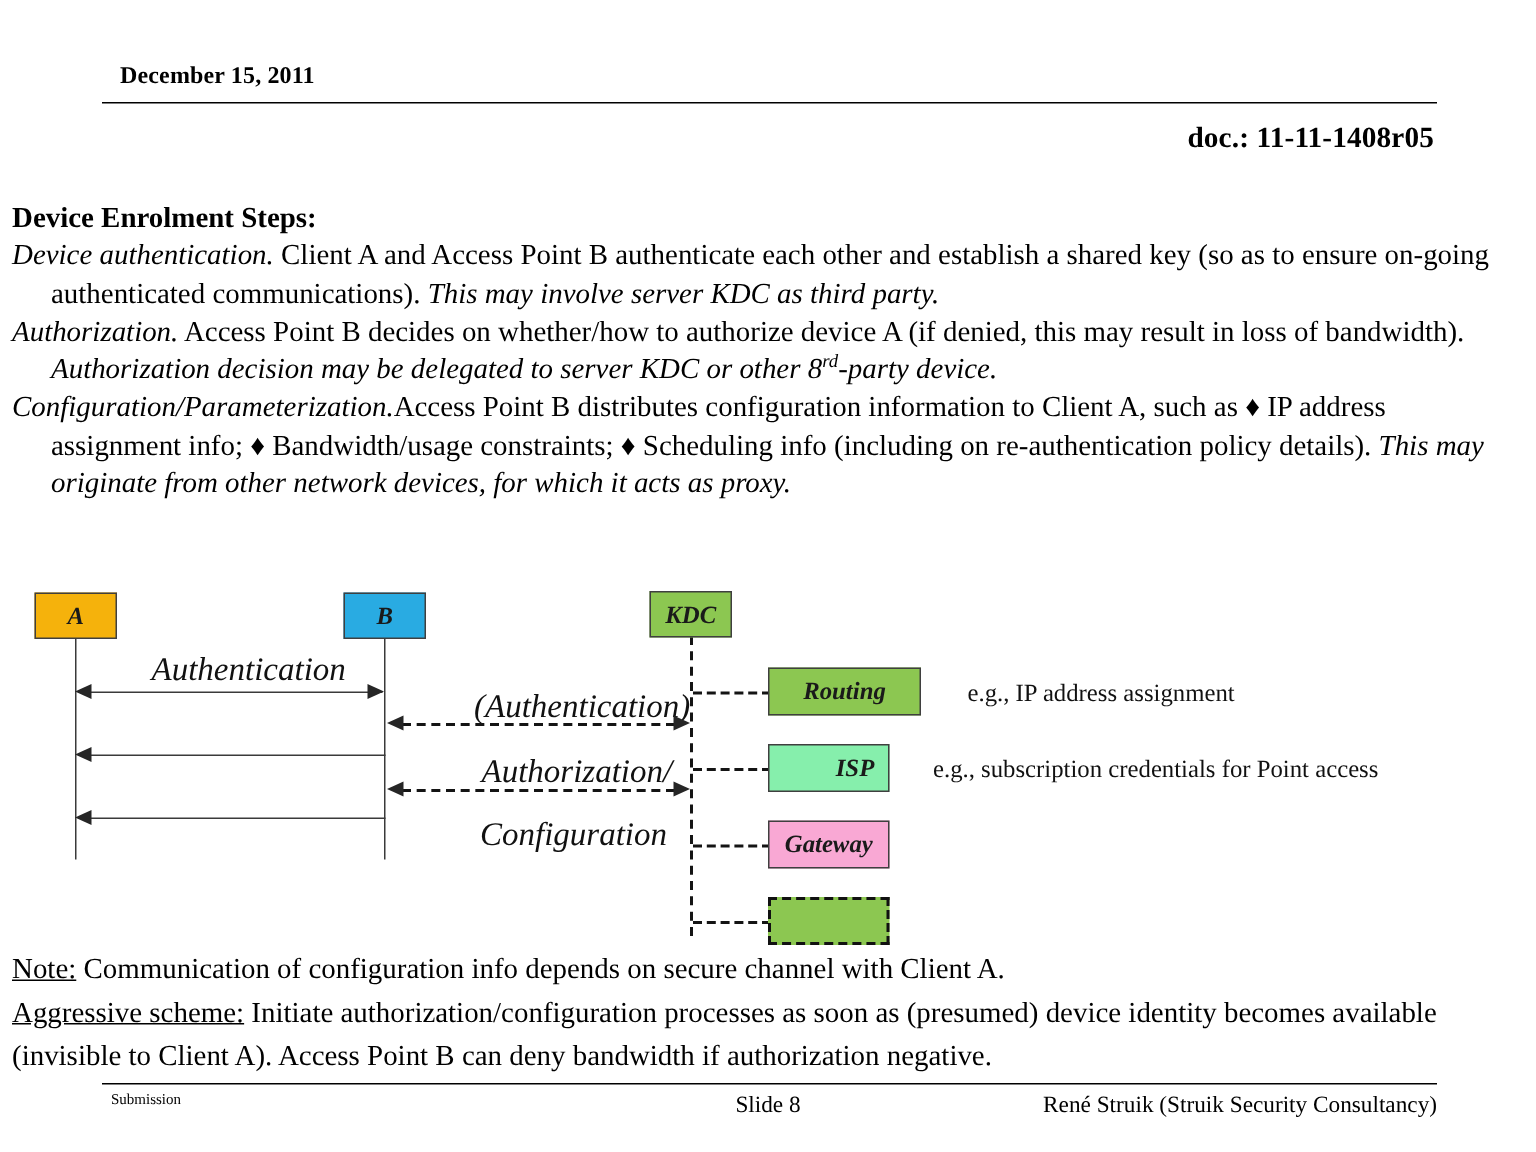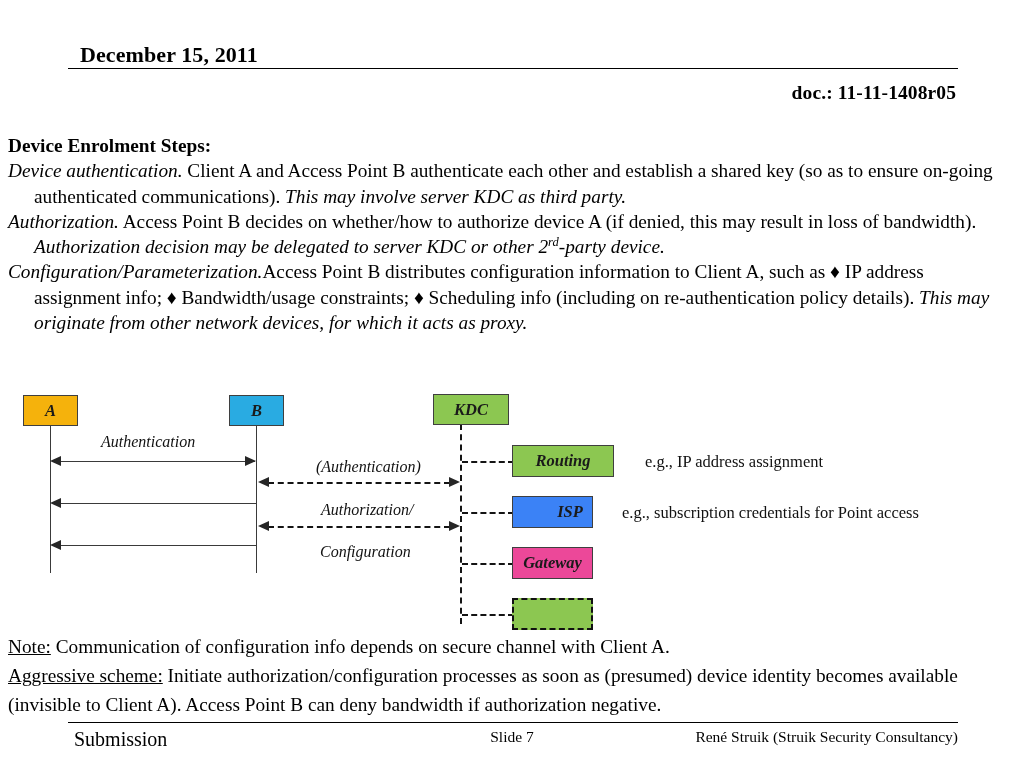--- a/index.html
+++ b/index.html
@@ -15,21 +15,21 @@
     font-family: "Liberation Serif", "DejaVu Serif", serif;
     color: #000000;
     overflow: hidden;
   }
 
   
   #header-date {
     position: absolute;
     left: 80px;
     top: 42px;
-    font-size: 22px;
+    font-size: 16px;
     font-weight: bold;
     letter-spacing: 0.1px;
   }
   #header-doc {
     position: absolute;
     right: 68px;
     top: 42px;
     font-size: 19.5px;
     font-weight: bold;
     text-align: right;
@@ -124,21 +124,21 @@
     border-right: 11px solid #262626;
   }
   .ah-right {
     border-top: 5.5px solid transparent;
     border-bottom: 5.5px solid transparent;
     border-left: 11px solid #262626;
   }
   .dlabel {
     position: absolute;
     font-style: italic;
-    font-size: 16px;
+    font-size: 22px;
     white-space: nowrap;
     color: #111;
   }
   .nlabel {
     position: absolute;
     font-size: 16.5px;
     white-space: nowrap;
     color: #111;
   }
 
@@ -159,21 +159,21 @@
     left: 68px;
     top: 722px;
     width: 890px;
     height: 0;
     border-top: 1.6px solid #000;
   }
   #footer-left {
     position: absolute;
     left: 74px;
     top: 728px;
-    font-size: 20px;
+    font-size: 10px;
   }
   #footer-center {
     position: absolute;
     left: 0;
     top: 728px;
     width: 1024px;
     text-align: center;
     font-size: 15.5px;
   }
   #footer-right {
@@ -194,21 +194,21 @@
   <div id="header-rule"></div>
 
   <div id="body">
     <p class="para b">Device Enrolment Steps:</p>
 
     <p class="para hang">
       <span class="i">Device authentication.</span><span> Client A and Access Point B authenticate each other and establish a shared key (so as to ensure on-going authenticated communications). </span><span class="i">This may involve server KDC as third party.</span>
     </p>
 
     <p class="para hang">
-      <span class="i">Authorization.</span><span> Access Point B decides on whether/how to authorize device A (if denied, this may result in loss of bandwidth). </span><span class="i">Authorization decision may be delegated to server KDC or other 2</span><sup class="i">rd</sup><span class="i">-party device.</span>
+      <span class="i">Authorization.</span><span> Access Point B decides on whether/how to authorize device A (if denied, this may result in loss of bandwidth). </span><span class="i">Authorization decision may be delegated to server KDC or other 8</span><sup class="i">rd</sup><span class="i">-party device.</span>
     </p>
 
     <p class="para hang">
       <span class="i">Configuration/Parameterization.</span><span>Access Point B distributes configuration information to Client A, such as </span><span class="diamond">♦</span><span> IP address assignment info; </span><span class="diamond">♦</span><span> Bandwidth/usage constraints; </span><span class="diamond">♦</span><span> Scheduling info (including on re-authentication policy details). </span><span class="i">This may originate from other network devices, for which it acts as proxy.</span>
     </p>
 
   </div>
 
   <div id="diagram">
 
@@ -243,31 +243,31 @@
     <div class="hline dash" style="left:462px; top:512px; width:52px;"></div>
     <div class="hline dash" style="left:462px; top:563px; width:52px;"></div>
     <div class="hline dash" style="left:462px; top:614px; width:52px;"></div>
 
     <div class="node" style="left:23px; top:395px; width:55px; height:31px; background:#f5b20c;">
       <span>A</span>
     </div>
     <div class="node" style="left:229px; top:395px; width:55px; height:31px; background:#29abe2;">
       <span>B</span>
     </div>
-    <div class="node" style="left:433px; top:394px; width:76px; height:31px; background:#8cc751;">
+    <div class="node" style="left:433px; top:394px; width:55px; height:31px; background:#8cc751;">
       <span>KDC</span>
     </div>
 
     <div class="node" style="left:512px; top:445px; width:102px; height:32px; background:#8cc751;text-align:center;">
       <span>Routing</span>
     </div>
-    <div class="node" style="left:512px; top:496px; width:81px; height:32px; background:#3b82f6;padding-left:35px;">
+    <div class="node" style="left:512px; top:496px; width:81px; height:32px; background:#86efac;padding-left:35px;">
       <span>ISP</span>
     </div>
-    <div class="node" style="left:512px; top:547px; width:81px; height:32px; background:#ec4899;">
+    <div class="node" style="left:512px; top:547px; width:81px; height:32px; background:#f9a8d4;">
       <span>Gateway</span>
     </div>
     <div class="node dashed" style="left:512px; top:598px; width:81px; height:32px; background:#8cc751;">
       <span></span>
     </div>
 
     <div class="nlabel" style="left:622px; top:452px;margin-left:23px;">e.g., IP address assignment</div>
     <div class="nlabel" style="left:622px; top:503px;">e.g., subscription credentials for Point access</div>
   </div>
 
@@ -275,16 +275,16 @@
     <p class="para">
       <span class="u">Note:</span><span> Communication of configuration info depends on secure channel with Client A.</span>
     </p>
     <p class="para">
       <span class="u">Aggressive scheme:</span><span> Initiate authorization/configuration processes as soon as (presumed) device identity becomes available (invisible to Client A). Access Point B can deny bandwidth if authorization negative.</span>
     </p>
   </div>
 
   <div id="footer-rule"></div>
   <div id="footer-left">Submission</div>
-  <div id="footer-center">Slide 7</div>
+  <div id="footer-center">Slide 8</div>
   <div id="footer-right">René Struik (Struik Security Consultancy)</div>
 
 </div>
 
 </body></html>

